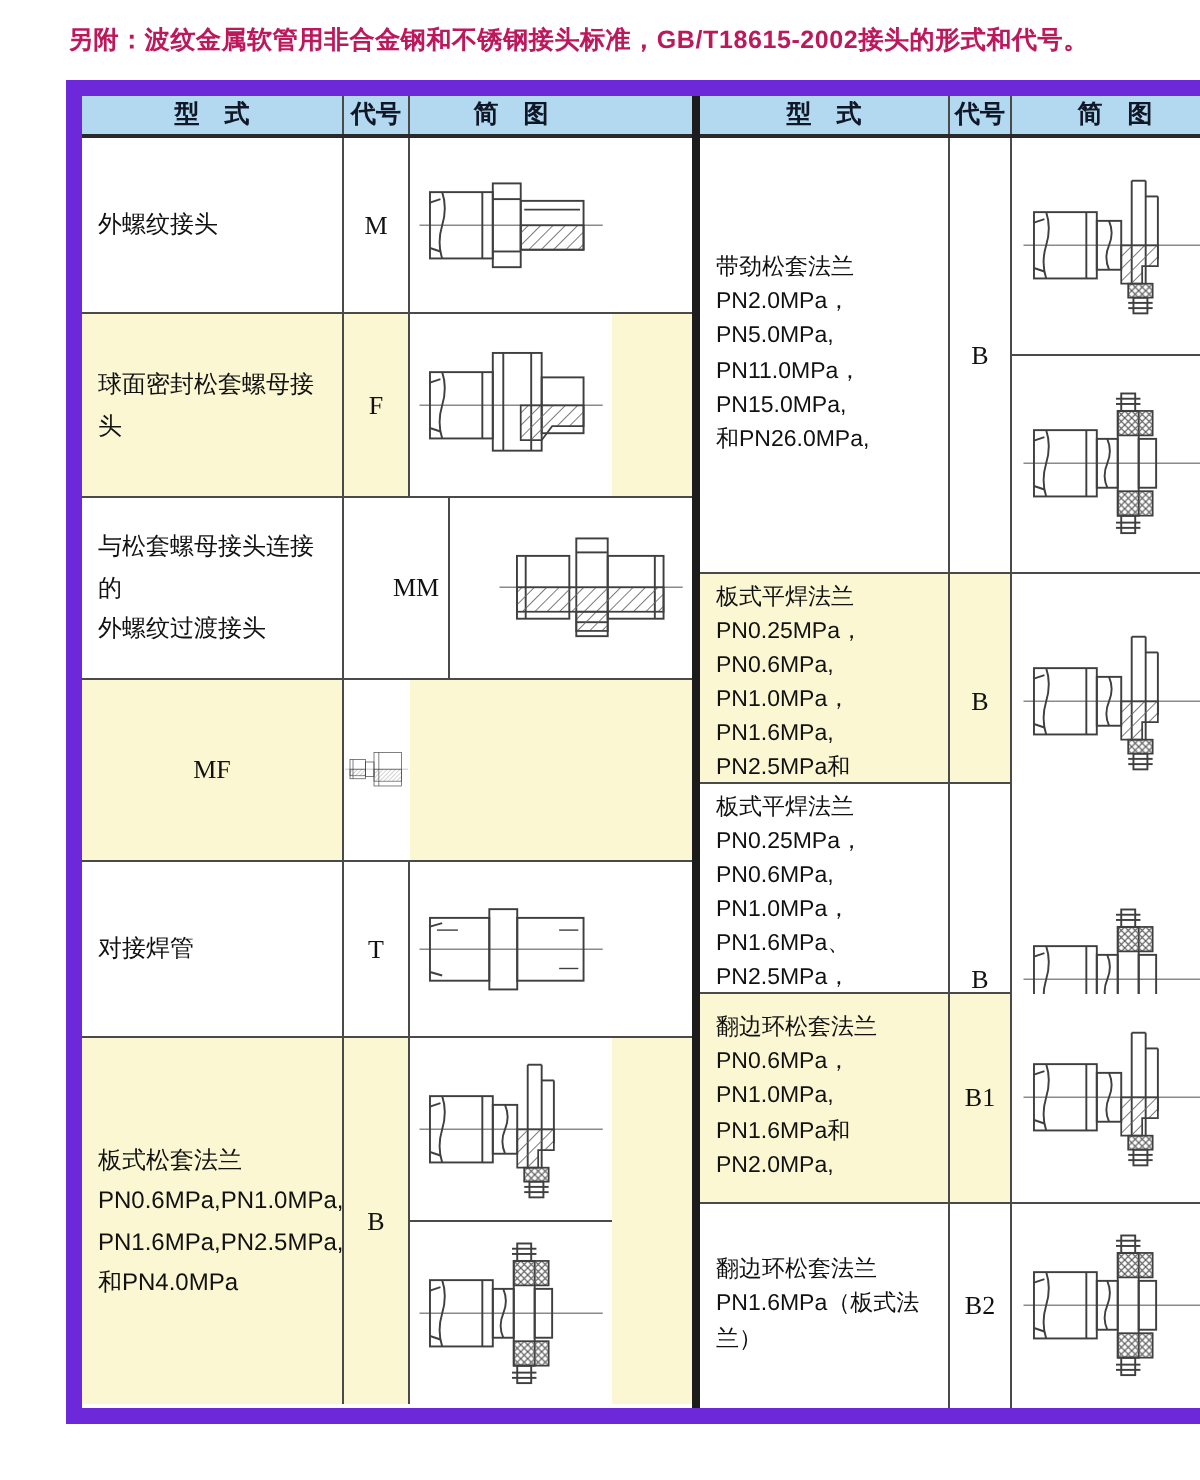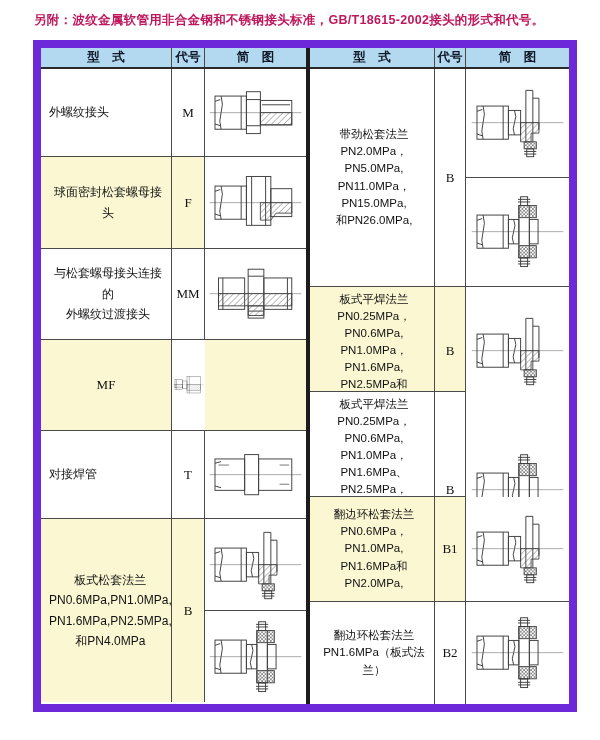--- a/index.html
+++ b/index.html
@@ -26,21 +26,21 @@
     height:21px; background:var(--header-bg,#b3d9f0);
     border-bottom:2px solid #2a2a2a; box-sizing:border-box;
   }
   .hcell {
     display:flex; align-items:center; justify-content:center;
     font-size:12.5px; font-weight:bold; color:#101828;
   }
   .hcell:not(:last-child) { border-right:1px solid #4a4a4a; }
   .trow {
     display:grid; grid-template-columns:var(--c1) var(--c2) var(--c3);
-    box-sizing:border-box; border-bottom:1px solid #4a4a4a; background:#fff;text-align:center;
+    box-sizing:border-box; border-bottom:1px solid #4a4a4a; background:#fff;
   }
   .trow:last-child { border-bottom:none; }
   .trow.hl { background:var(--hl-bg,#faf7d2); }
   .cell { box-sizing:border-box; min-width:0; }
   .cell:not(:last-child) { border-right:1px solid #4a4a4a; }
   .cell.type {
     display:flex; align-items:center; padding:4px 4px 4px 8px;
     font-size:12px; line-height:1.7; white-space:pre-line;
   }
   #right-half .cell.type { font-size:11.5px; line-height:1.48; }
@@ -116,21 +116,21 @@
               <line x1="8" y1="55" x2="14" y2="57" stroke="#3f3f3f" stroke-width="1.1" fill="none"></line>
               <rect x="44" y="12" width="28" height="56" stroke="#3f3f3f" stroke-width="1.1" fill="none"></rect>
               <line x1="50" y1="12" x2="50" y2="68" stroke="#3f3f3f" stroke-width="1.1" fill="none"></line>
               <line x1="66" y1="12" x2="66" y2="68" stroke="#3f3f3f" stroke-width="1.1" fill="none"></line>
               <rect x="72" y="26" width="24" height="32" stroke="#3f3f3f" stroke-width="1.1" fill="none"></rect>
               <path d="M60 42 h36 v12 h-18 l-6 8 h-12 z" fill="url(#h45)" stroke="#3f3f3f" stroke-width="1"></path>
             </svg>
           </div>
         </div>
       </div>
-      <div class="trow" style="height: 91px;">
+      <div class="trow" style="height: 91px; gap: 20px;">
         <div class="cell type">与松套螺母接头连接的
 外螺纹过渡接头</div>
         <div class="cell code">MM</div>
         <div class="cell sketch">
           <div class="dwrap">
             <svg viewBox="0 0 110 84" xmlns="http://www.w3.org/2000/svg">
               <line x1="2" y1="42" x2="107" y2="42" stroke="#8a8a8a" stroke-width="0.8"></line>
               <rect x="12" y="24" width="30" height="36" stroke="#3f3f3f" stroke-width="1.1" fill="none"></rect>
               <line x1="17" y1="24" x2="17" y2="60" stroke="#3f3f3f" stroke-width="1.1" fill="none"></line>
               <rect x="46" y="14" width="18" height="56" stroke="#3f3f3f" stroke-width="1.1" fill="none"></rect>

